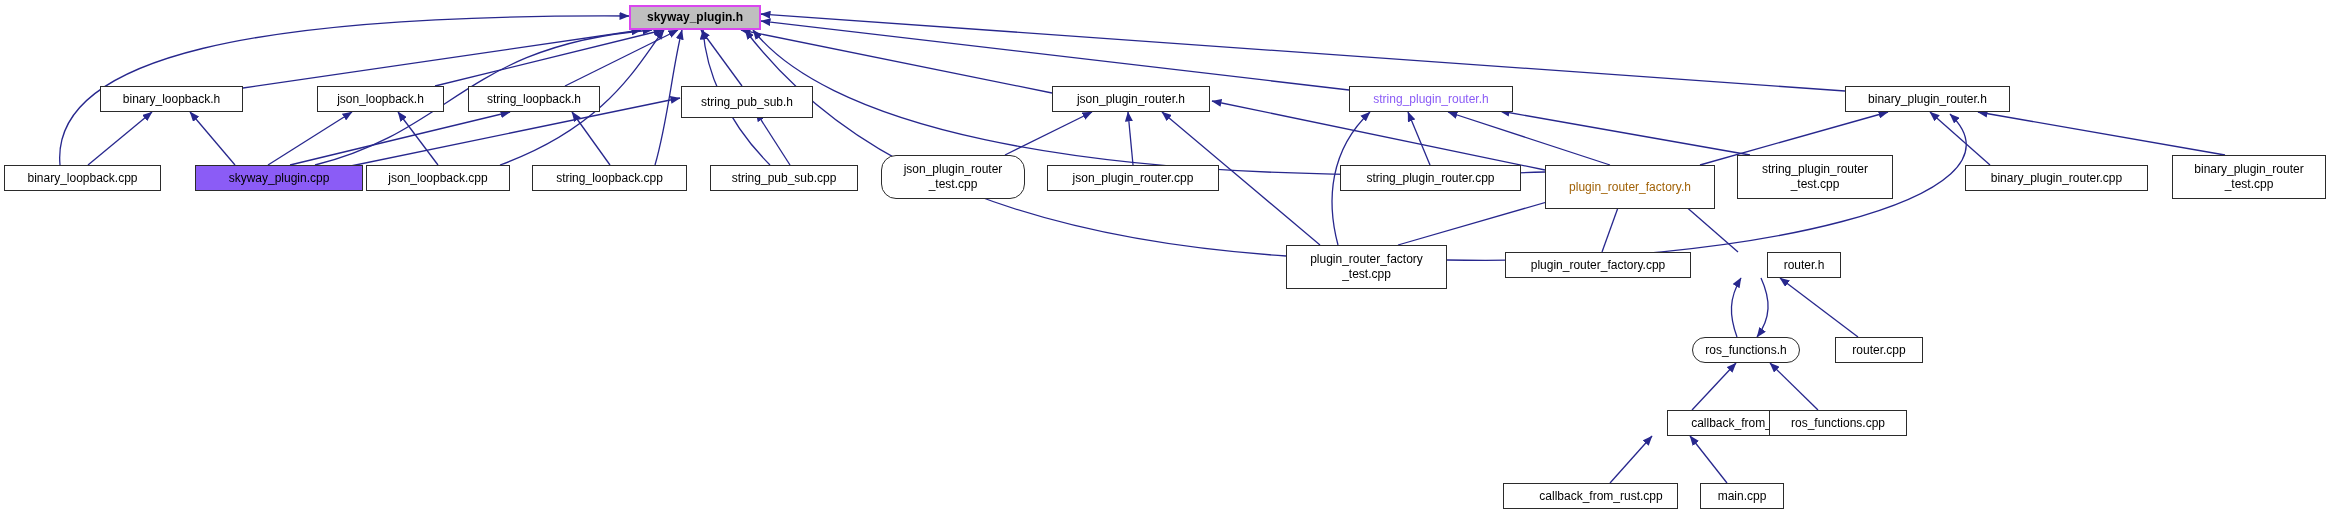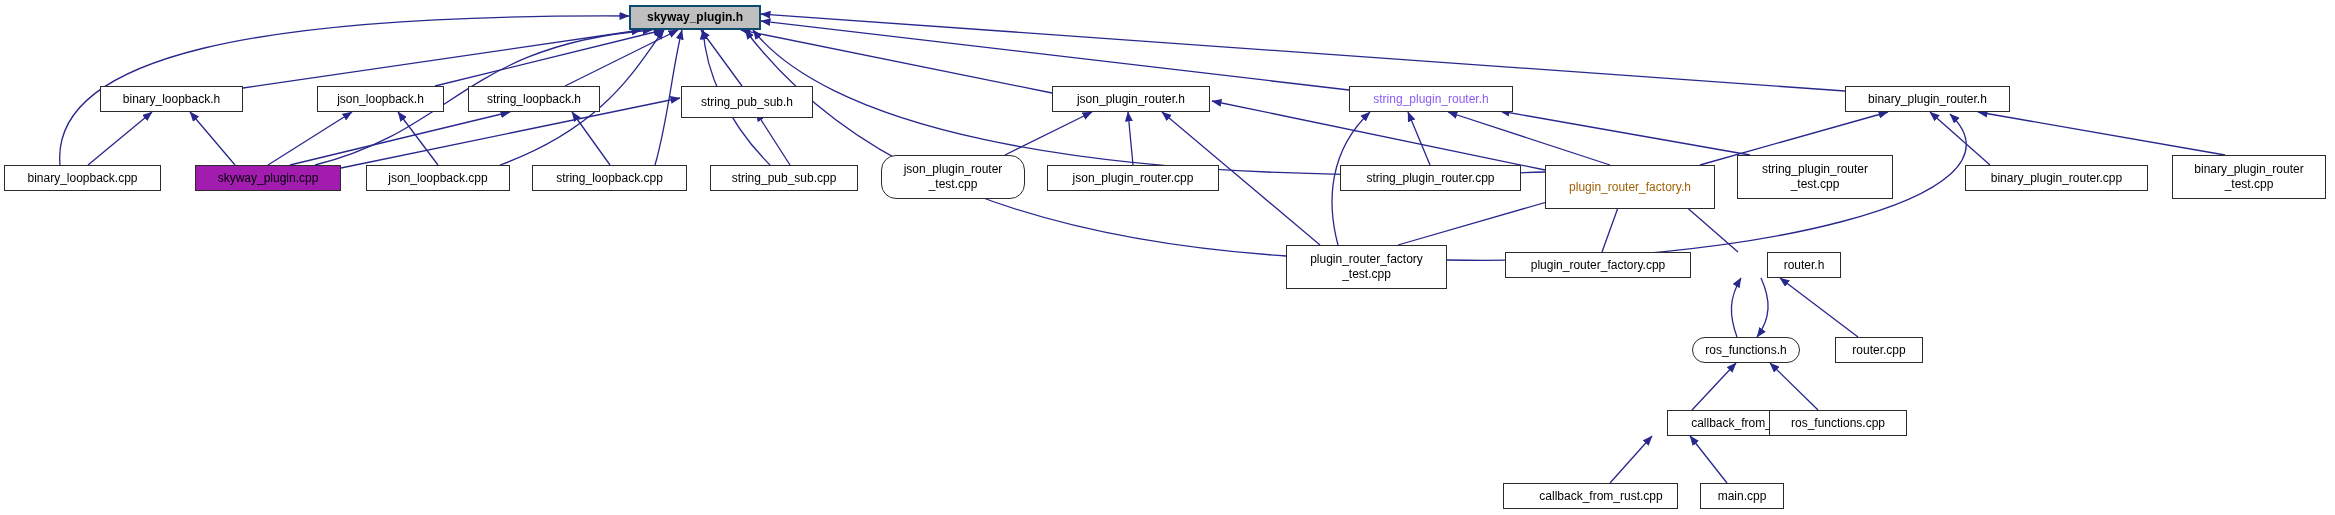--- a/index.html
+++ b/index.html
@@ -2,21 +2,21 @@
 <html><head>
 <meta charset="utf-8">
 <style>
   html,body{margin:0;padding:0;background:#ffffff;}
   #graph{position:relative;width:2335px;height:515px;background:#ffffff;overflow:hidden;
          font-family:"Liberation Sans","DejaVu Sans",sans-serif;}
   #edge-layer{position:absolute;left:0;top:0;width:2335px;height:515px;}
   .node{position:absolute;box-sizing:border-box;background:#ffffff;border:1px solid #2b2b2b;
         color:#000000;font-size:12px;line-height:1.25;display:flex;align-items:center;
         justify-content:center;text-align:center;white-space:pre-line;cursor:pointer;}
-  .node.highlight{background:#bfbfbf;border:2px solid #0c4a6e;font-weight:bold;}
+  .node.highlight{background:#bfbfbf;border:2px solid #d946ef;font-weight:bold;}
   .edge{fill:none;stroke-width:1.3px;}
 </style>
 </head>
 <body>
 
 <div id="graph" style="background: rgb(255, 255, 255);">
   <svg id="edge-layer" width="2335" height="515" viewBox="0 0 2335 515" xmlns="http://www.w3.org/2000/svg">
     <defs>
       <marker id="arrowhead" markerWidth="11" markerHeight="8" refX="9.5" refY="4" orient="auto" markerUnits="userSpaceOnUse">
         <path d="M0,0 L10,4 L0,8 z" fill="#27278d"></path>
@@ -72,21 +72,21 @@
   <div id="node-layer">
       <div class="node highlight" style="left: 629px; top: 5px; width: 132px; height: 25px; background: rgb(191, 191, 191); color: rgb(0, 0, 0);">skyway_plugin.h</div>
       <div class="node" style="left: 100px; top: 86px; width: 143px; height: 26px; background: rgb(255, 255, 255); border-color: rgb(43, 43, 43); color: rgb(0, 0, 0);">binary_loopback.h</div>
       <div class="node" style="left: 317px; top: 86px; width: 127px; height: 26px; background: rgb(255, 255, 255); border-color: rgb(43, 43, 43); color: rgb(0, 0, 0);">json_loopback.h</div>
       <div class="node" style="left: 468px; top: 86px; width: 132px; height: 26px; background: rgb(255, 255, 255); border-color: rgb(43, 43, 43); color: rgb(0, 0, 0);">string_loopback.h</div>
       <div class="node" style="left: 681px; top: 86px; width: 132px; height: 32px; background: rgb(255, 255, 255); border-color: rgb(43, 43, 43); color: rgb(0, 0, 0);">string_pub_sub.h</div>
       <div class="node" style="left: 1052px; top: 86px; width: 158px; height: 26px; background: rgb(255, 255, 255); border-color: rgb(43, 43, 43); color: rgb(0, 0, 0);">json_plugin_router.h</div>
       <div class="node" style="left: 1349px; top: 86px; width: 164px; height: 26px; background: rgb(255, 255, 255); border-color: rgb(43, 43, 43); color: #8b5cf6;">string_plugin_router.h</div>
       <div class="node" style="left: 1845px; top: 86px; width: 165px; height: 26px; background: rgb(255, 255, 255); border-color: rgb(43, 43, 43); color: rgb(0, 0, 0);">binary_plugin_router.h</div>
       <div class="node" style="left: 4px; top: 165px; width: 157px; height: 26px; background: rgb(255, 255, 255); border-color: rgb(43, 43, 43); color: rgb(0, 0, 0);">binary_loopback.cpp</div>
-      <div class="node" style="left: 195px; top: 165px; width: 146px; height: 26px; background: #a21caf; border-color: rgb(43, 43, 43); color: rgb(0, 0, 0);">skyway_plugin.cpp</div>
+      <div class="node" style="left: 195px; top: 165px; width: 168px; height: 26px; background: #8b5cf6; border-color: rgb(43, 43, 43); color: rgb(0, 0, 0);">skyway_plugin.cpp</div>
       <div class="node" style="left: 366px; top: 165px; width: 144px; height: 26px; background: rgb(255, 255, 255); border-color: rgb(43, 43, 43); color: rgb(0, 0, 0);">json_loopback.cpp</div>
       <div class="node" style="left: 532px; top: 165px; width: 155px; height: 26px; background: rgb(255, 255, 255); border-color: rgb(43, 43, 43); color: rgb(0, 0, 0);">string_loopback.cpp</div>
       <div class="node" style="left: 710px; top: 165px; width: 148px; height: 26px; background: rgb(255, 255, 255); border-color: rgb(43, 43, 43); color: rgb(0, 0, 0);">string_pub_sub.cpp</div>
       <div class="node" style="left: 881px; top: 155px; width: 144px; height: 44px; background: rgb(255, 255, 255); border-color: rgb(43, 43, 43); color: rgb(0, 0, 0); border-radius: 15px;">json_plugin_router
 _test.cpp</div>
       <div class="node" style="left: 1047px; top: 165px; width: 172px; height: 26px; background: rgb(255, 255, 255); border-color: rgb(43, 43, 43); color: rgb(0, 0, 0);">json_plugin_router.cpp</div>
       <div class="node" style="left: 1340px; top: 165px; width: 181px; height: 26px; background: rgb(255, 255, 255); border-color: rgb(43, 43, 43); color: rgb(0, 0, 0);">string_plugin_router.cpp</div>
       <div class="node" style="left: 1545px; top: 165px; width: 170px; height: 44px; background: rgb(255, 255, 255); border-color: rgb(43, 43, 43); color: #a16207;">plugin_router_factory.h</div>
       <div class="node" style="left: 1737px; top: 155px; width: 156px; height: 44px; background: rgb(255, 255, 255); border-color: rgb(43, 43, 43); color: rgb(0, 0, 0);">string_plugin_router
 _test.cpp</div>

